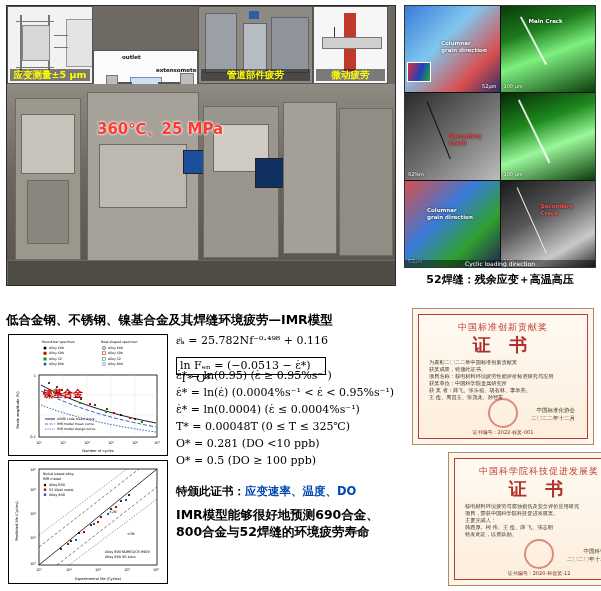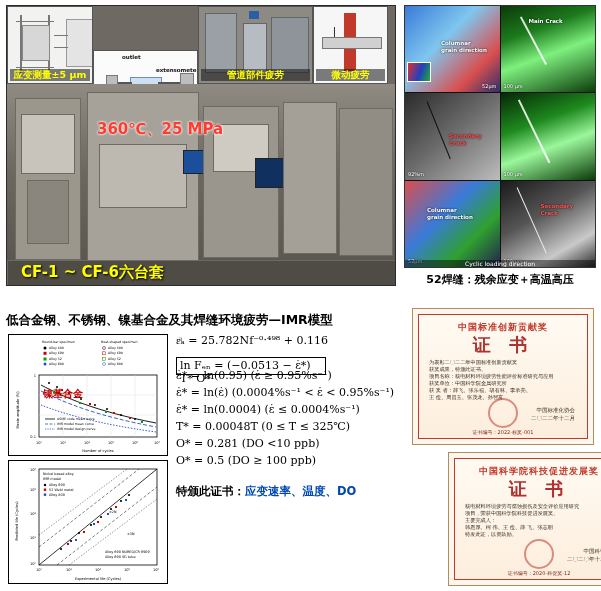--- a/index.html
+++ b/index.html
@@ -175,21 +175,21 @@
   #cert1 { left: 412px; top: 308px; width: 180px; height: 135px; }
   #cert2 { left: 412px; top: 452px; width: 180px; height: 132px; margin-left: 36px; }
   .cert-inner {
     position: absolute; inset: 5px;
     border: 1.5px solid #c0392b;
     background: linear-gradient(180deg,#fffaf2,#fdeedd);
     box-sizing: border-box;
   }
   .cert-head {
     position: absolute; top: 6px; left: 0; right: 0;
-    text-align: center; font-size: 9px; color: #c0392b; font-weight: bold;
+    text-align: center; font-size: 9px; color: #c0392b; font-weight: normal;
     letter-spacing: 1px;
   }
   .cert-big {
     position: absolute; top: 18px; left: 0; right: 0;
     text-align: center; font-size: 18px; color: #b03030; font-weight: bold;
     letter-spacing: 6px;
     font-family: "DejaVu Serif", "Liberation Serif", serif;
   }
   .cert-body {
     position: absolute; top: 44px; left: 10px; right: 10px;
@@ -268,21 +268,20 @@
       <div class="machine" style="left:80px;top:8px;width:110px;height:172px;background:#a7a299;"></div>
       <div class="machine" style="left:92px;top:60px;width:86px;height:62px;background:#bdb9b0;"></div>
       <div class="screen-blue" style="left:176px;top:66px;width:30px;height:22px;"></div>
       <div class="machine" style="left:196px;top:22px;width:74px;height:150px;background:#9b968d;"></div>
       <div class="machine" style="left:206px;top:40px;width:54px;height:46px;background:#cfcbc2;"></div>
       <div class="screen-blue" style="left:248px;top:74px;width:38px;height:28px;background:#10305f;"></div>
       <div class="machine" style="left:276px;top:18px;width:52px;height:150px;background:#a5a097;"></div>
       <div class="machine" style="left:332px;top:24px;width:52px;height:146px;background:#918c84;"></div>
       <div class="machine" style="left:0px;top:176px;width:390px;height:27px;background:#4f4b45;"></div>
       <div class="label-360">360℃、25 MPa</div>
-      <div class="label-cf">CF-1 ~ CF-6六台套</div>
     </div>
   </div>
 
   <div class="panel" id="top-right">
     <div class="tr-grid">
       <div class="tr-cell tr-a">
         <div class="ipf-key"></div>
         <div class="tr-txt" style="left:36px;top:34px;white-space:pre;">Columnar
 grain direction</div>
         <div class="tr-scale" style="left:auto;right:3px;">52µm</div>
@@ -480,20 +479,21 @@
     <div class="eq eq-row">O* = 0.281    (DO &lt;10 ppb)</div>
     <div class="eq eq-row">O* = 0.5    (DO ≥ 100 ppb)</div>
   </div>
   <div id="eq-highlight">
     <div class="eq" style="padding:1px 3px;">ln Fₑₙ = (−0.0513 − ε̇*) T* O*</div>
   </div>
 
   <div id="factors">
     <span>特颁此证书：</span><span class="blue-bold">应变速率、温度、DO</span>
   </div>
+  <div id="conclusion">IMR模型能够很好地预测690合金、800合金与52焊缝的环境疲劳寿命</div>
 
   <div class="cert" id="cert1">
     <div class="cert-inner">
       <div class="cert-head">中国标准创新贡献奖</div>
       <div class="cert-big">证 书</div>
       <div class="cert-body">
         <span class="ln">为表彰二〇二二年中国标准创新贡献奖</span>
         <span class="ln">获奖成果，特颁此证书。</span>
         <span class="ln">项目名称：核电材料环境疲劳性能评价标准研究与应用</span>
         <span class="ln">获奖单位：中国科学院金属研究所</span>

